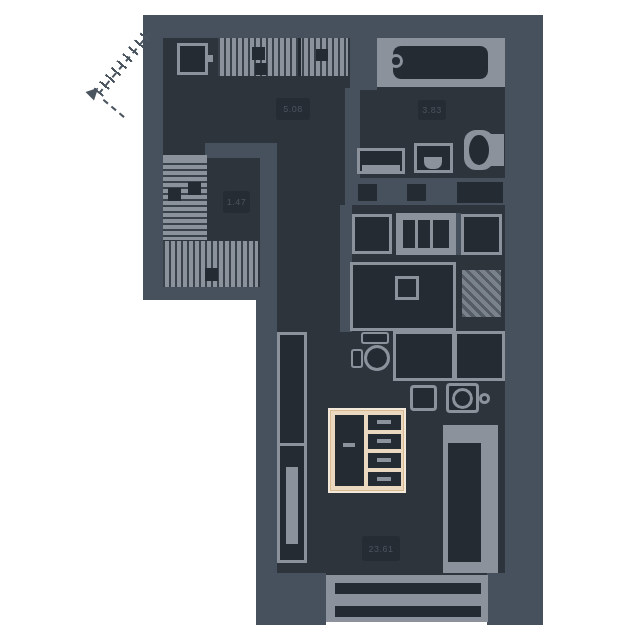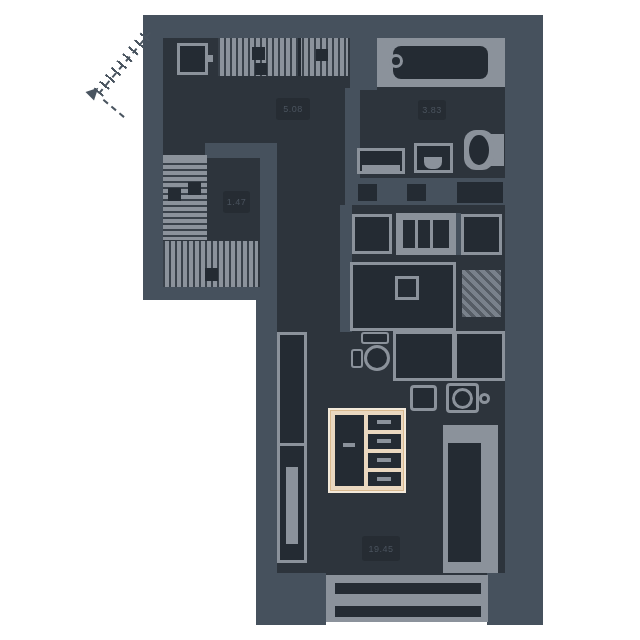--- a/index.html
+++ b/index.html
@@ -150,21 +150,21 @@
   <div class="abs fix" style="left:443px;top:425px;width:55px;height:148px;">
     <div class="abs dark" style="left:5px;top:18px;width:33px;height:119px;"></div>
   </div>
 
   <div class="abs fixb" style="left:277px;top:332px;width:30px;height:231px;">
     <div class="abs fix" style="left:0;top:108px;width:24px;height:3px;"></div>
     <div class="abs fix" style="left:6px;top:132px;width:12px;height:77px;"></div>
   </div>
 
   <div class="abs badge" style="left:362px;top:536px;width:38px;height:25px;">
-    <span>19.45</span>
+    <span>23.61</span>
   </div>
 
   <div class="abs fix" style="left:326px;top:575px;width:162px;height:47px;">
     <div class="abs dark" style="left:9px;top:8px;width:146px;height:11px;"></div>
     <div class="abs dark" style="left:9px;top:31px;width:146px;height:11px;"></div>
   </div>
 
 </div>
 
 </body></html>

